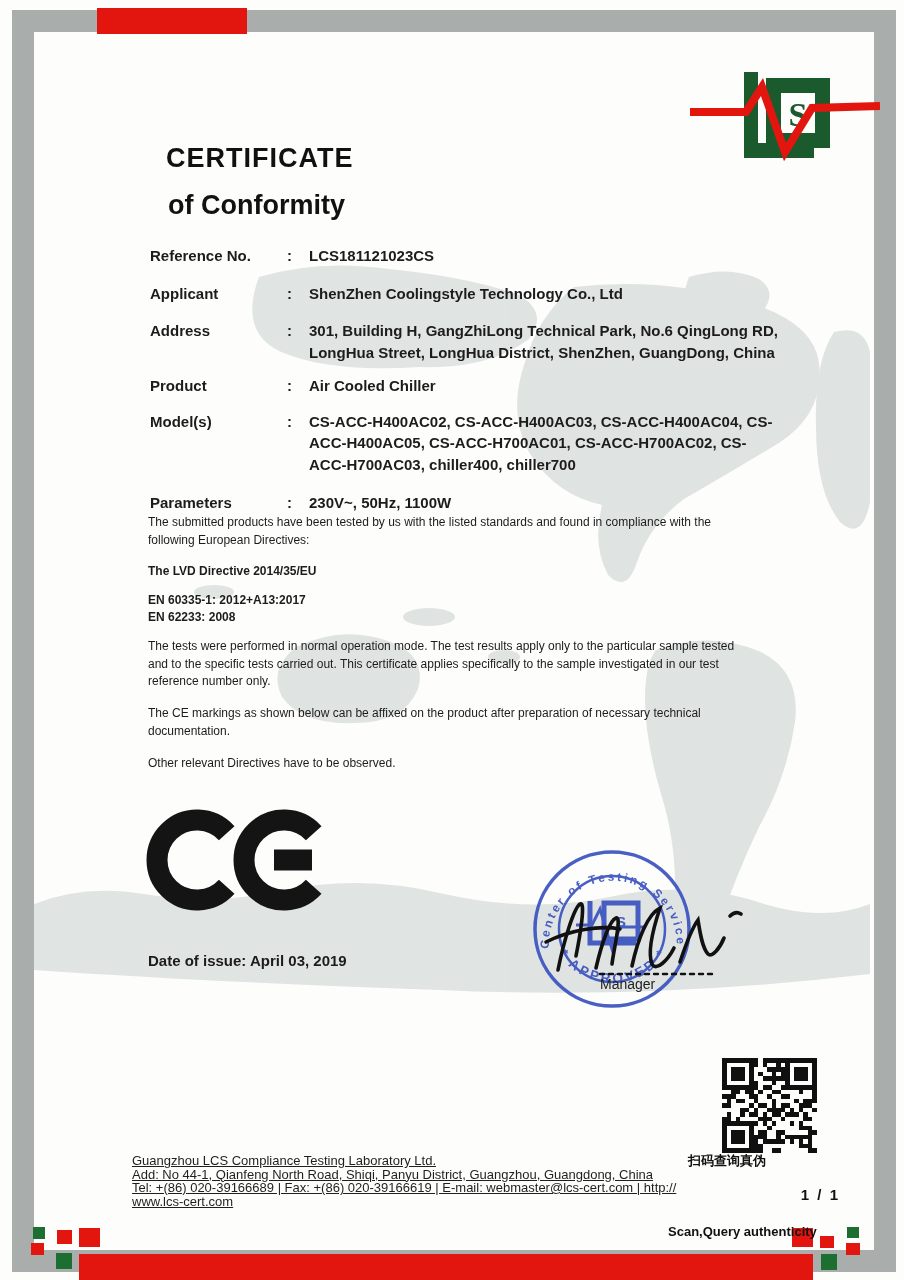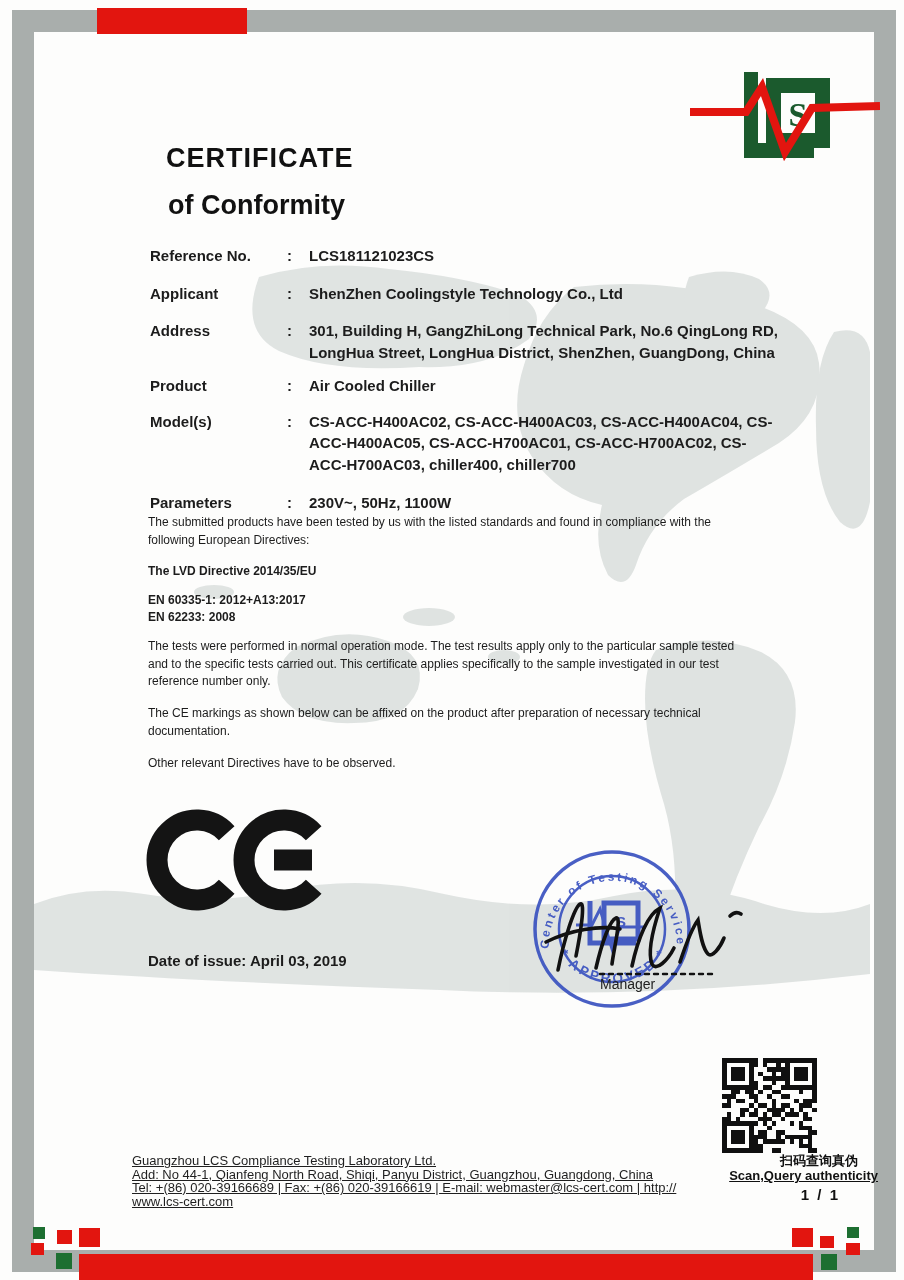--- a/index.html
+++ b/index.html
@@ -48,24 +48,24 @@
 
   
   .stamp{position:absolute;left:520px;top:845px;opacity:.92;}
   .signature{position:absolute;left:528px;top:878px;}
   .manager{position:absolute;left:600px;top:976px;font-size:14px;color:#222;}
 
   
   .qr{position:absolute;left:722px;top:1058px;display:grid;
       grid-template-columns:repeat(21,4.5px);grid-auto-rows:4.5px;}
   .qm{width:4.5px;height:4.5px;} .qm.on{background:#101010;}
-  .qr-zh{position:absolute;left:688px;top:1152px;width:170px;text-align:right;
+  .qr-zh{position:absolute;left:688px;top:1152px;width:170px;text-align:left;
          font-size:13px;font-weight:bold;color:#111;}
-  .qr-en{position:absolute;left:668px;top:1168px;width:210px;text-align:right;
-         font-size:13px;font-weight:bold;color:#111;text-decoration:underline;}
+  .qr-en{position:absolute;left:668px;top:1224px;width:210px;text-align:left;
+         font-size:13px;font-weight:bold;color:#111;}
   .pageno{position:absolute;left:700px;top:1186px;width:140px;text-align:right;
           font-size:15px;font-weight:bold;letter-spacing:2px;color:#111;}
 
   
   .footer{position:absolute;left:132px;top:1154px;width:560px;
           font-size:13px;line-height:13.5px;color:#1f1f1f;text-decoration:underline;}
 </style>
 </head>
 <body>
 

